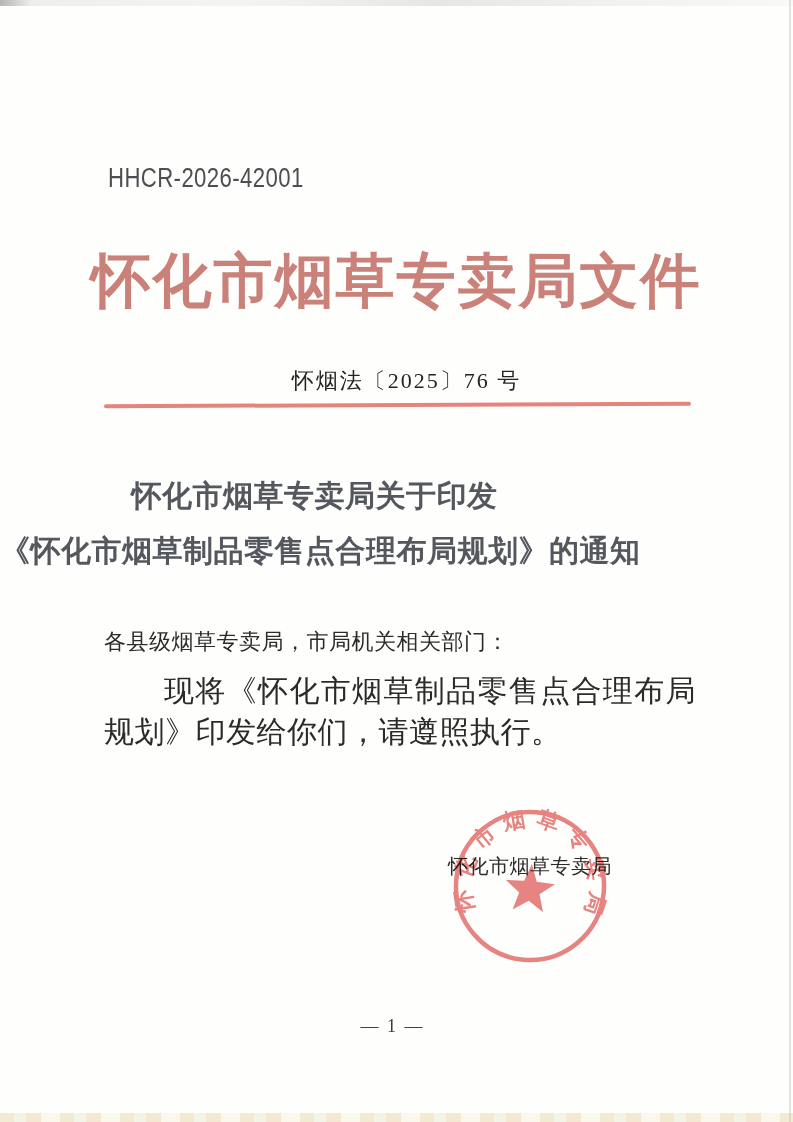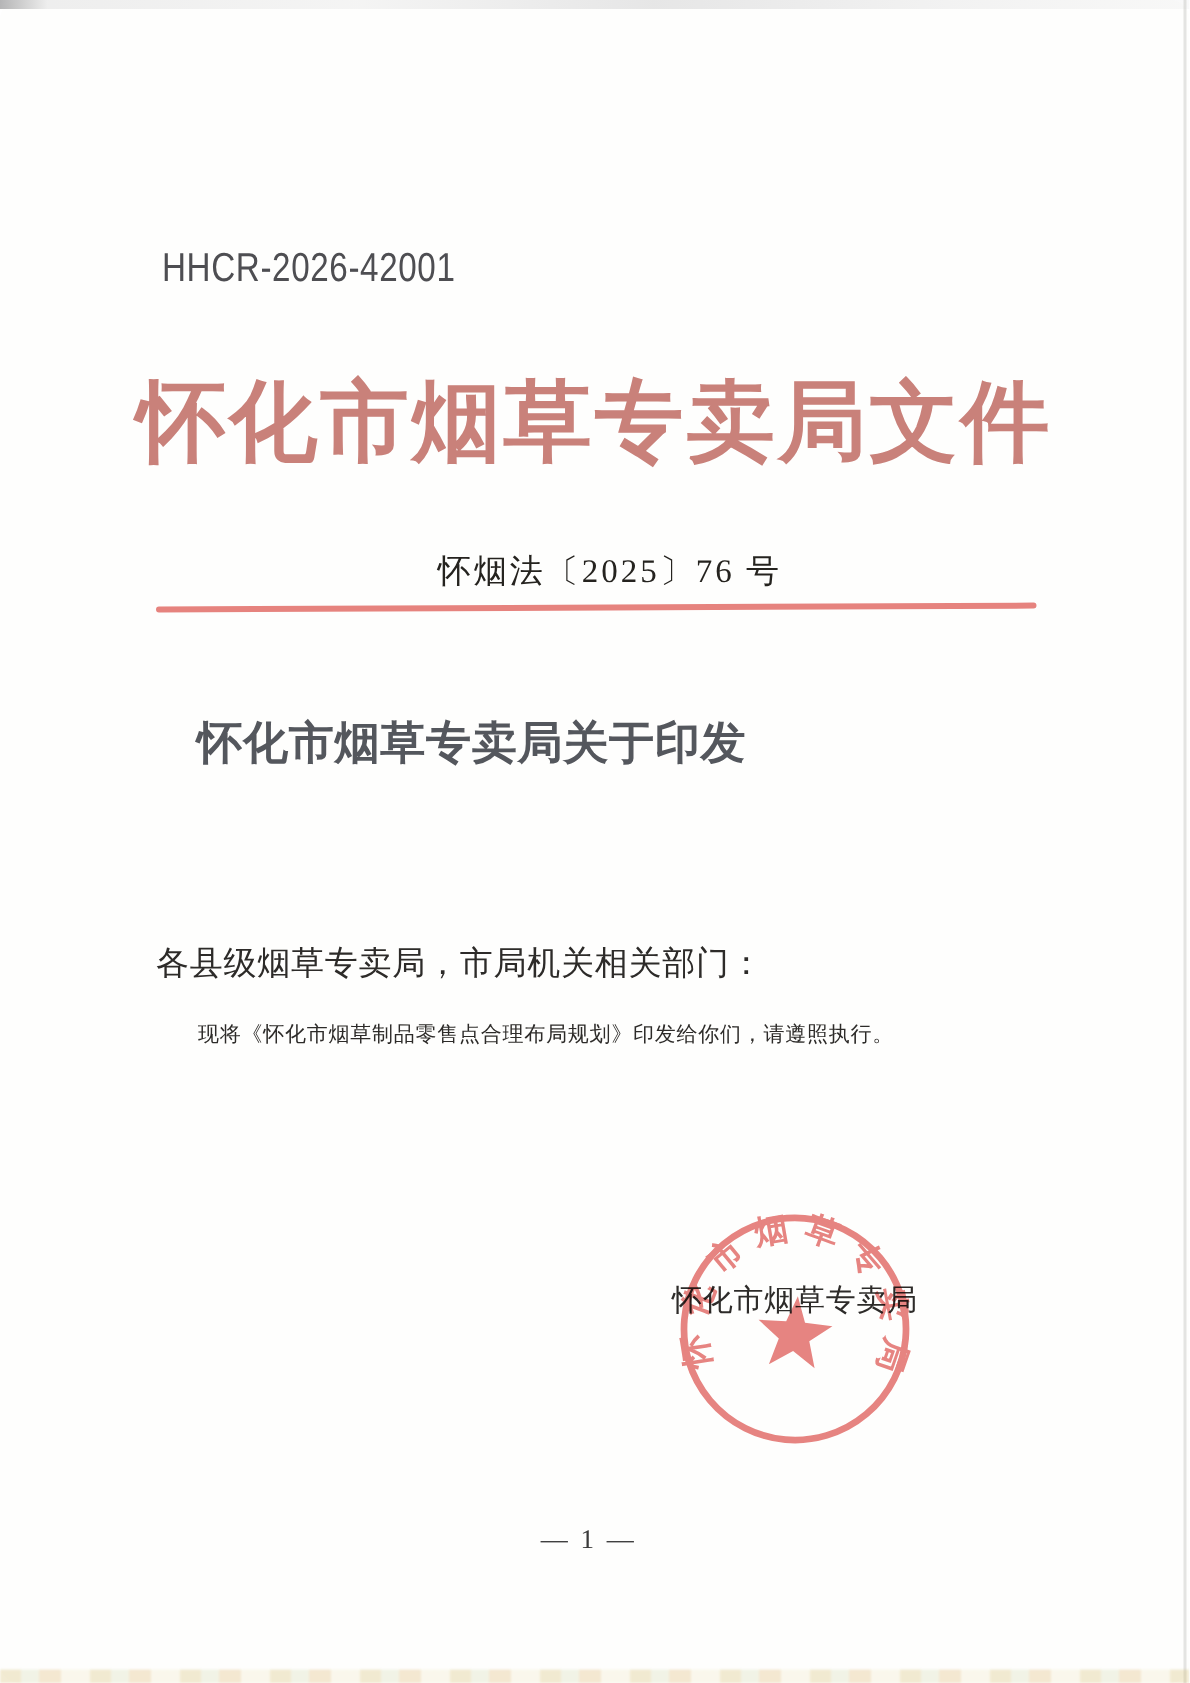--- a/index.html
+++ b/index.html
@@ -64,21 +64,21 @@
     text-align:center;font-size:30px;font-weight:bold;
     color:var(--heading-gray,#54575d);letter-spacing:.5px;
   }
   .subject .line{line-height:55px;white-space:nowrap;}
   .salutation{
     position:absolute;left:104px;top:627px;
     font-size:22px;letter-spacing:.5px;white-space:nowrap;text-align:right;
   }
   .paragraph{
     position:absolute;left:104px;top:670px;width:592px;
-    font-size:14px;line-height:41px;letter-spacing:.5px;
+    font-size:30px;line-height:41px;letter-spacing:.5px;
     text-indent:2em;text-align:justify;
   }
   .signer{
     position:absolute;left:448px;top:853px;
     font-size:20px;letter-spacing:.5px;white-space:nowrap;
   }
   .sign-date{
     position:absolute;left:449px;top:902px;
     font-size:20px;letter-spacing:.5px;white-space:nowrap;
   }
@@ -111,20 +111,21 @@
   <div class="doc-code">HHCR-2026-42001</div>
 
   <div class="banner-title">怀化市烟草专卖局文件</div>
 
   <div class="doc-number">怀烟法〔2025〕76 号</div>
 
   <div class="red-line"></div>
 
   <div class="subject">
     <div class="line">怀化市烟草专卖局关于印发</div>
+    <div class="line">《怀化市烟草制品零售点合理布局规划》的通知</div>
   </div>
 
   <div class="salutation">各县级烟草专卖局，市局机关相关部门：</div>
 
   <div class="paragraph">现将《怀化市烟草制品零售点合理布局规划》印发给你们，请遵照执行。</div>
 
   <div class="signer">怀化市烟草专卖局</div>
 
 
   <svg class="seal" viewBox="0 0 160 160" xmlns="http://www.w3.org/2000/svg">

